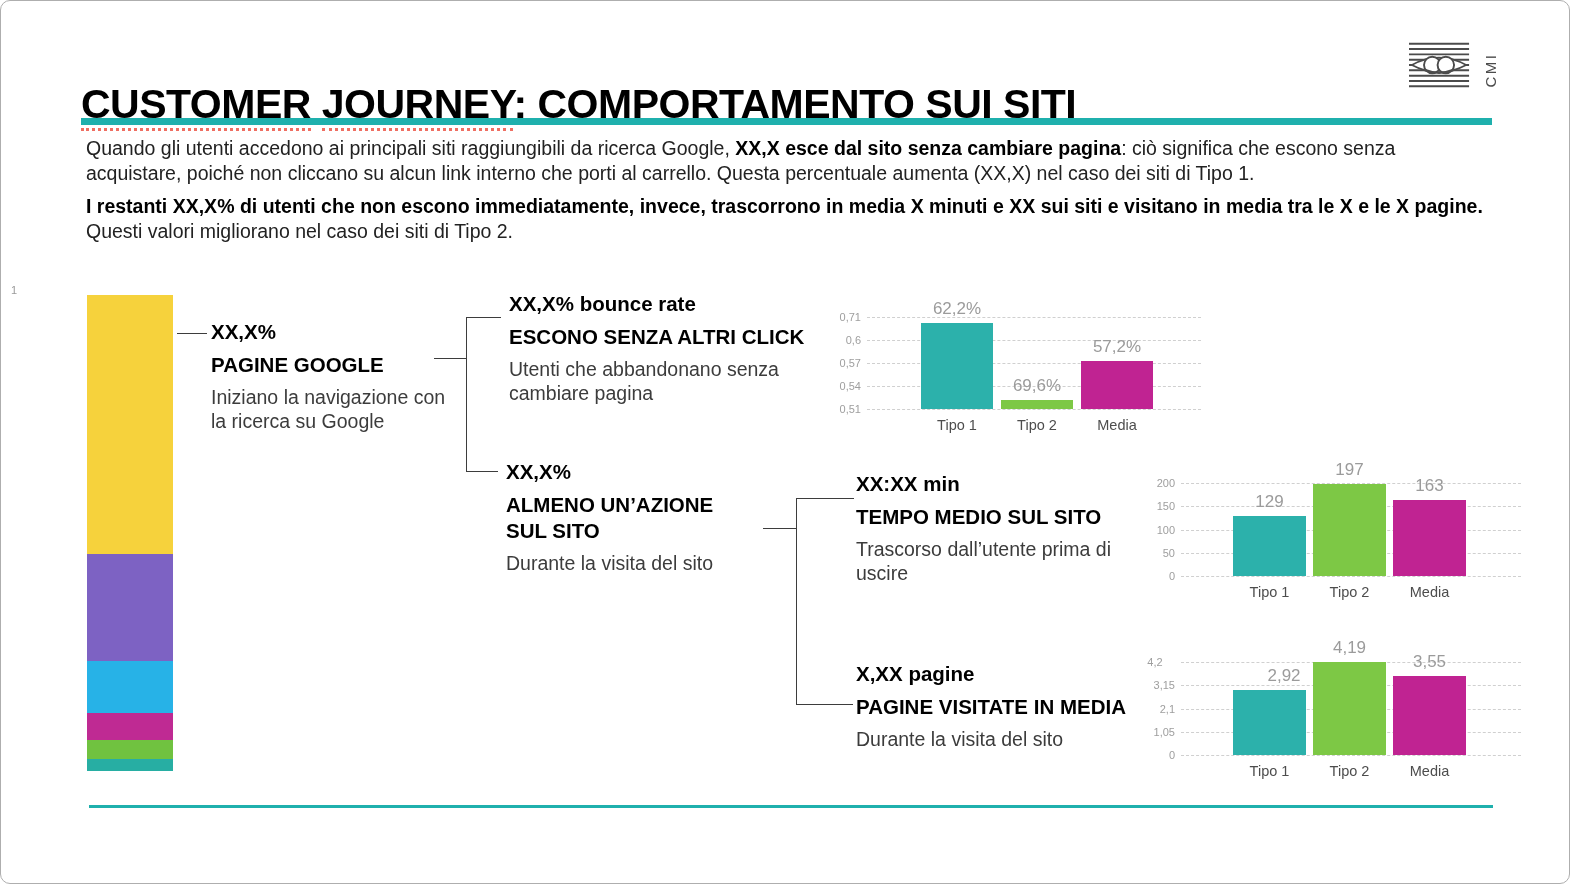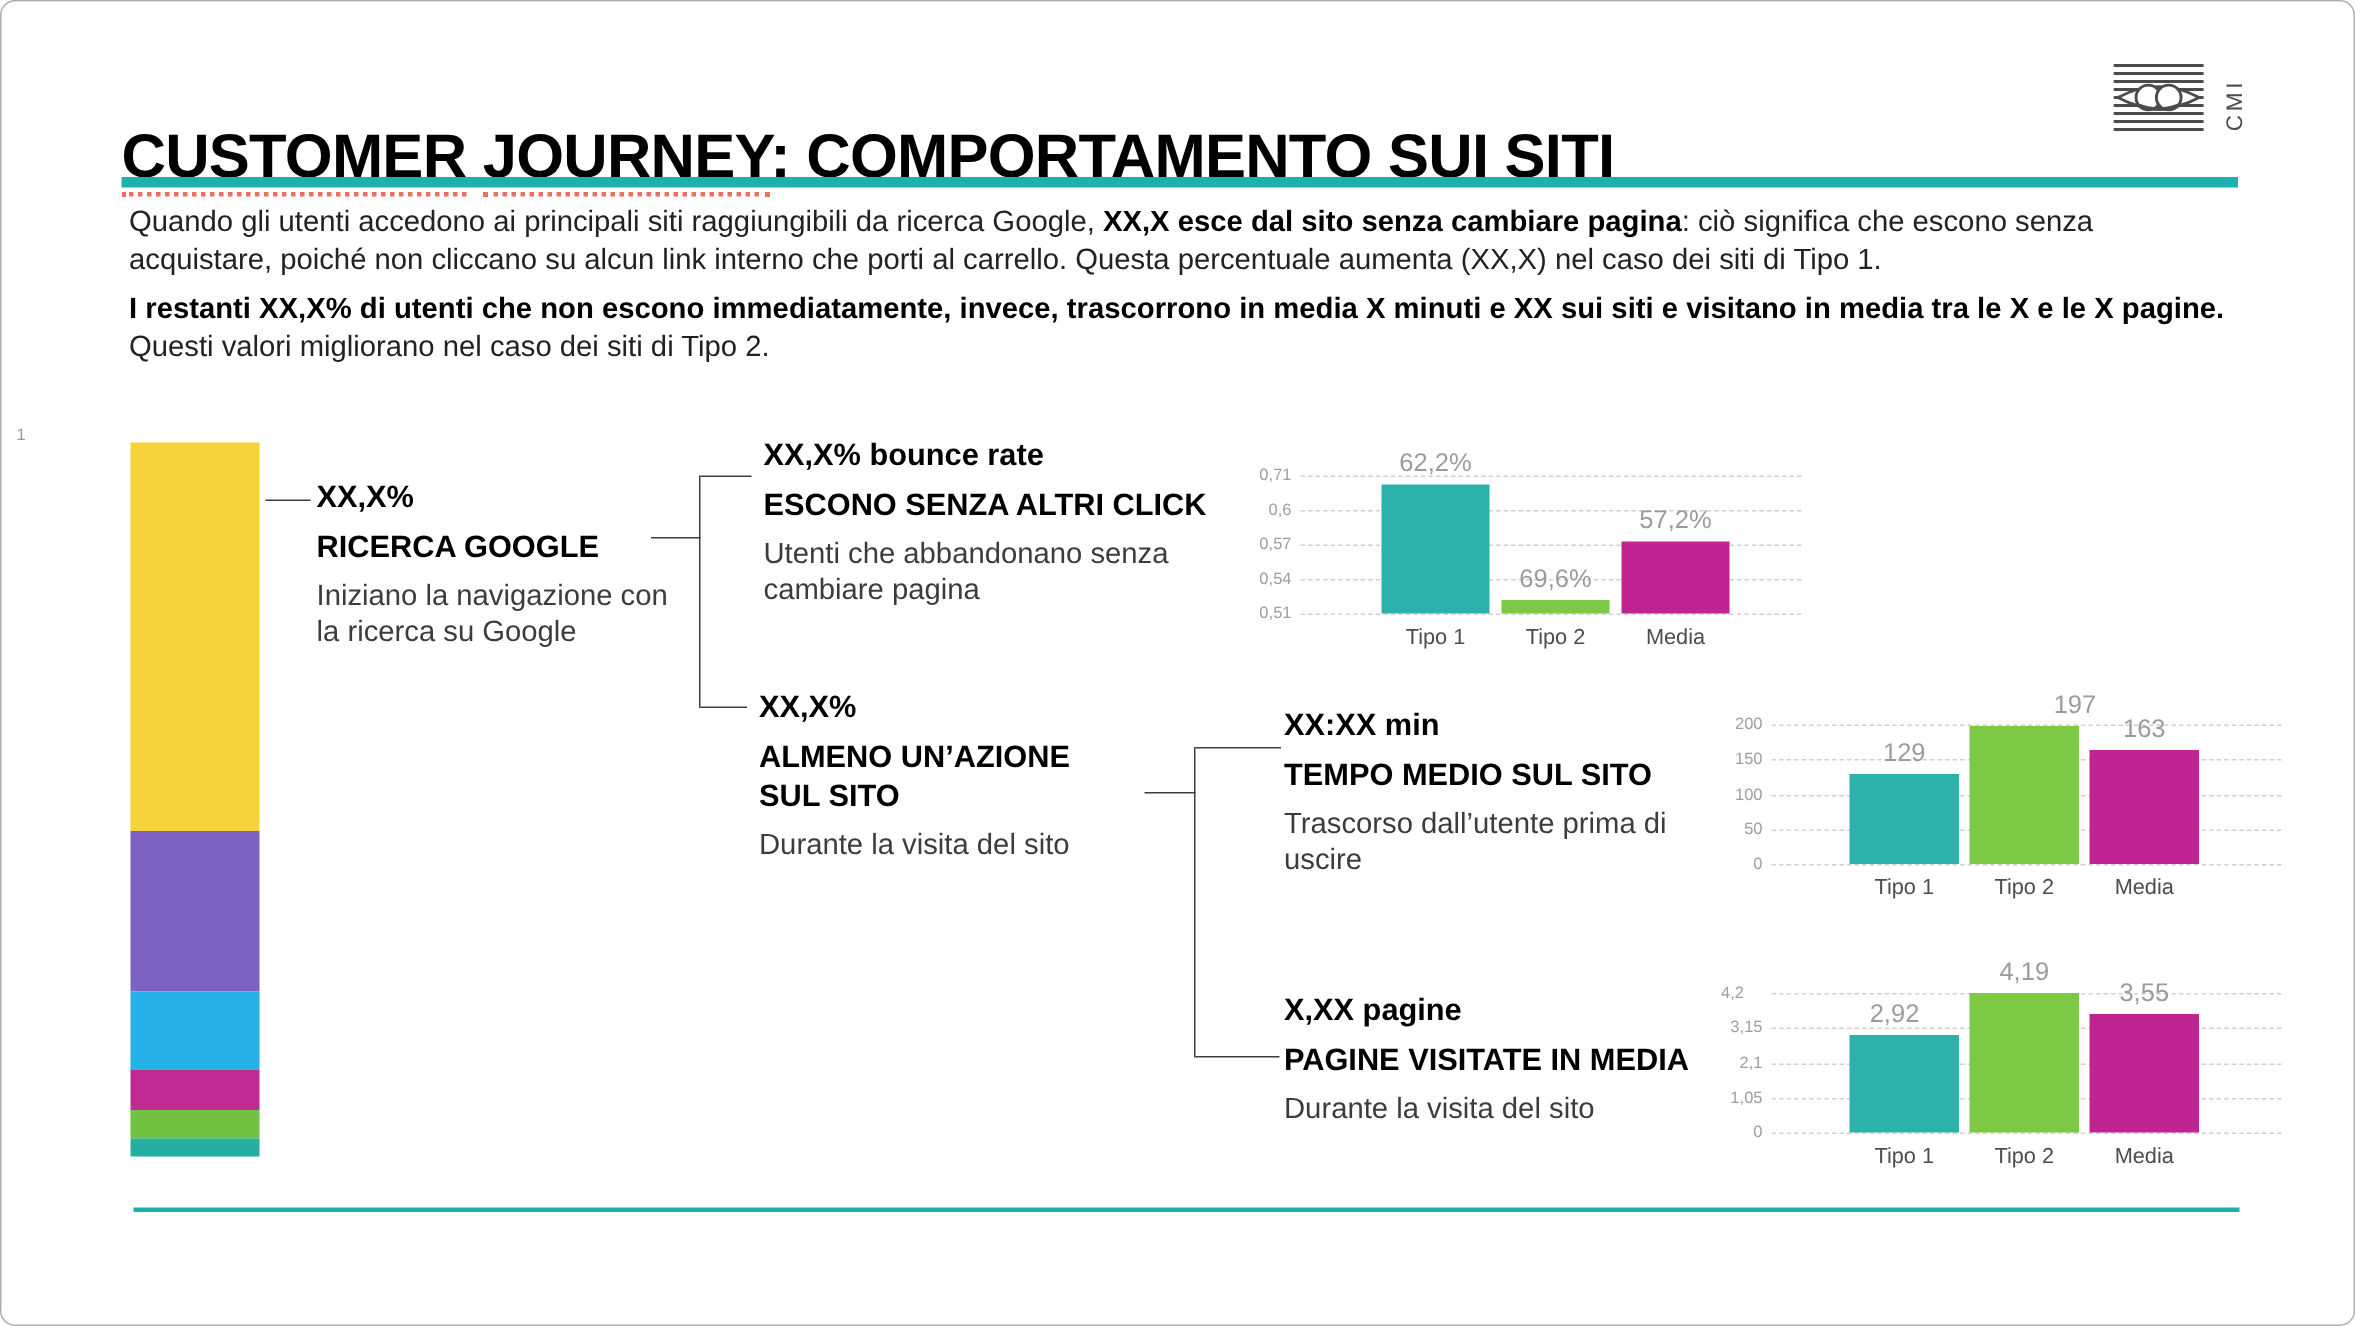--- a/index.html
+++ b/index.html
@@ -79,21 +79,21 @@
   <div class="ln" style="left:465px;top:316px;width:1px;height:155px;"></div>
   <div class="ln" style="left:466px;top:316px;width:34px;height:1px;"></div>
   <div class="ln" style="left:466px;top:470px;width:31px;height:1px;"></div>
   <div class="ln" style="left:762px;top:527px;width:34px;height:1px;"></div>
   <div class="ln" style="left:795px;top:497px;width:1px;height:207px;"></div>
   <div class="ln" style="left:796px;top:497px;width:57px;height:1px;"></div>
   <div class="ln" style="left:796px;top:703px;width:56px;height:1px;"></div>
 
   <div class="callout" style="left:210px;top:320px;width:250px;">
     <h3>XX,X%</h3>
-    <h4>RICERCA GOOGLE</h4>
+    <h4>PAGINE GOOGLE</h4>
     <p>Iniziano la navigazione con la ricerca su Google</p>
   </div>
 
   <div class="callout" style="left:508px;top:292px;width:310px;">
     <h3>XX,X% bounce rate</h3>
     <h4 class="nowrap">ESCONO SENZA ALTRI CLICK</h4>
     <p style="width:290px;">Utenti che abbandonano senza cambiare pagina</p>
   </div>
 
   <div class="callout" style="left:505px;top:460px;width:235px;">
@@ -146,41 +146,41 @@
         <div class="gridline" style="top: 46.5px; width: 340px;"></div>
         <span class="tick" style="top: 39.5px;">100</span>
         <div class="gridline" style="top: 69.75px; width: 340px;"></div>
         <span class="tick" style="top: 62.75px;">50</span>
         <div class="gridline" style="top: 93px; width: 340px;"></div>
         <span class="tick" style="top: 86px;">0</span>
         <div class="bar" style="left: 52px; width: 73px; top: 33.015px; height: 59.985px; background: rgb(44, 177, 171);"></div>
         <span class="vlabel" style="left: 40.5px; top: 9.015px;">129</span>
         <span class="xlabel" style="left: 40.5px; top: 100px;">Tipo 1</span>
         <div class="bar" style="left: 132px; width: 73px; top: 1.395px; height: 91.605px; background: rgb(125, 200, 69);"></div>
-        <span class="vlabel" style="left: 120.5px; top: -22.605px; text-align: right;">197</span>
+        <span class="vlabel" style="left: 120.5px; top: -22.605px;">197</span>
         <span class="xlabel" style="left: 120.5px; top: 100px;">Tipo 2</span>
         <div class="bar" style="left: 212px; width: 73px; top: 17.205px; height: 75.795px; background: rgb(192, 35, 146);"></div>
         <span class="vlabel" style="left: 200.5px; top: -6.795px;">163</span>
         <span class="xlabel" style="left: 200.5px; top: 100px;">Media</span>
       </div>
     </div>
   <div class="chart c3" style="left:1142px;top:643px;width:390px;height:142px;">
       <div class="plot" style="width: 340px; height: 93px;">
         <div class="gridline" style="top: 0px; width: 340px;"></div>
         <span class="tick" style="top: -7px; text-align: center;">4,2</span>
         <div class="gridline" style="top: 23.25px; width: 340px;"></div>
         <span class="tick" style="top: 16.25px;">3,15</span>
         <div class="gridline" style="top: 46.5px; width: 340px;"></div>
         <span class="tick" style="top: 39.5px;">2,1</span>
         <div class="gridline" style="top: 69.75px; width: 340px;"></div>
         <span class="tick" style="top: 62.75px;">1,05</span>
         <div class="gridline" style="top: 93px; width: 340px;"></div>
         <span class="tick" style="top: 86px;">0</span>
         <div class="bar" style="left: 52px; width: 73px; top: 28.3429px; height: 64.6571px; background: rgb(44, 177, 171);"></div>
-        <span class="vlabel" style="left: 34px; top: 4.34286px;">2,92</span>
+        <span class="vlabel" style="left: 55px; top: 4.34286px;">2,92</span>
         <span class="xlabel" style="left: 40.5px; top: 100px;">Tipo 1</span>
         <div class="bar" style="left: 132px; width: 73px; top: 0.221429px; height: 92.7786px; background: rgb(125, 200, 69);"></div>
         <span class="vlabel" style="left: 120.5px; top: -23.7786px;">4,19</span>
         <span class="xlabel" style="left: 120.5px; top: 100px;">Tipo 2</span>
         <div class="bar" style="left: 212px; width: 73px; top: 14.3929px; height: 78.6071px; background: rgb(192, 35, 146);"></div>
         <span class="vlabel" style="left: 200.5px; top: -9.60714px;">3,55</span>
         <span class="xlabel" style="left: 200.5px; top: 100px;">Media</span>
       </div>
     </div>
 

